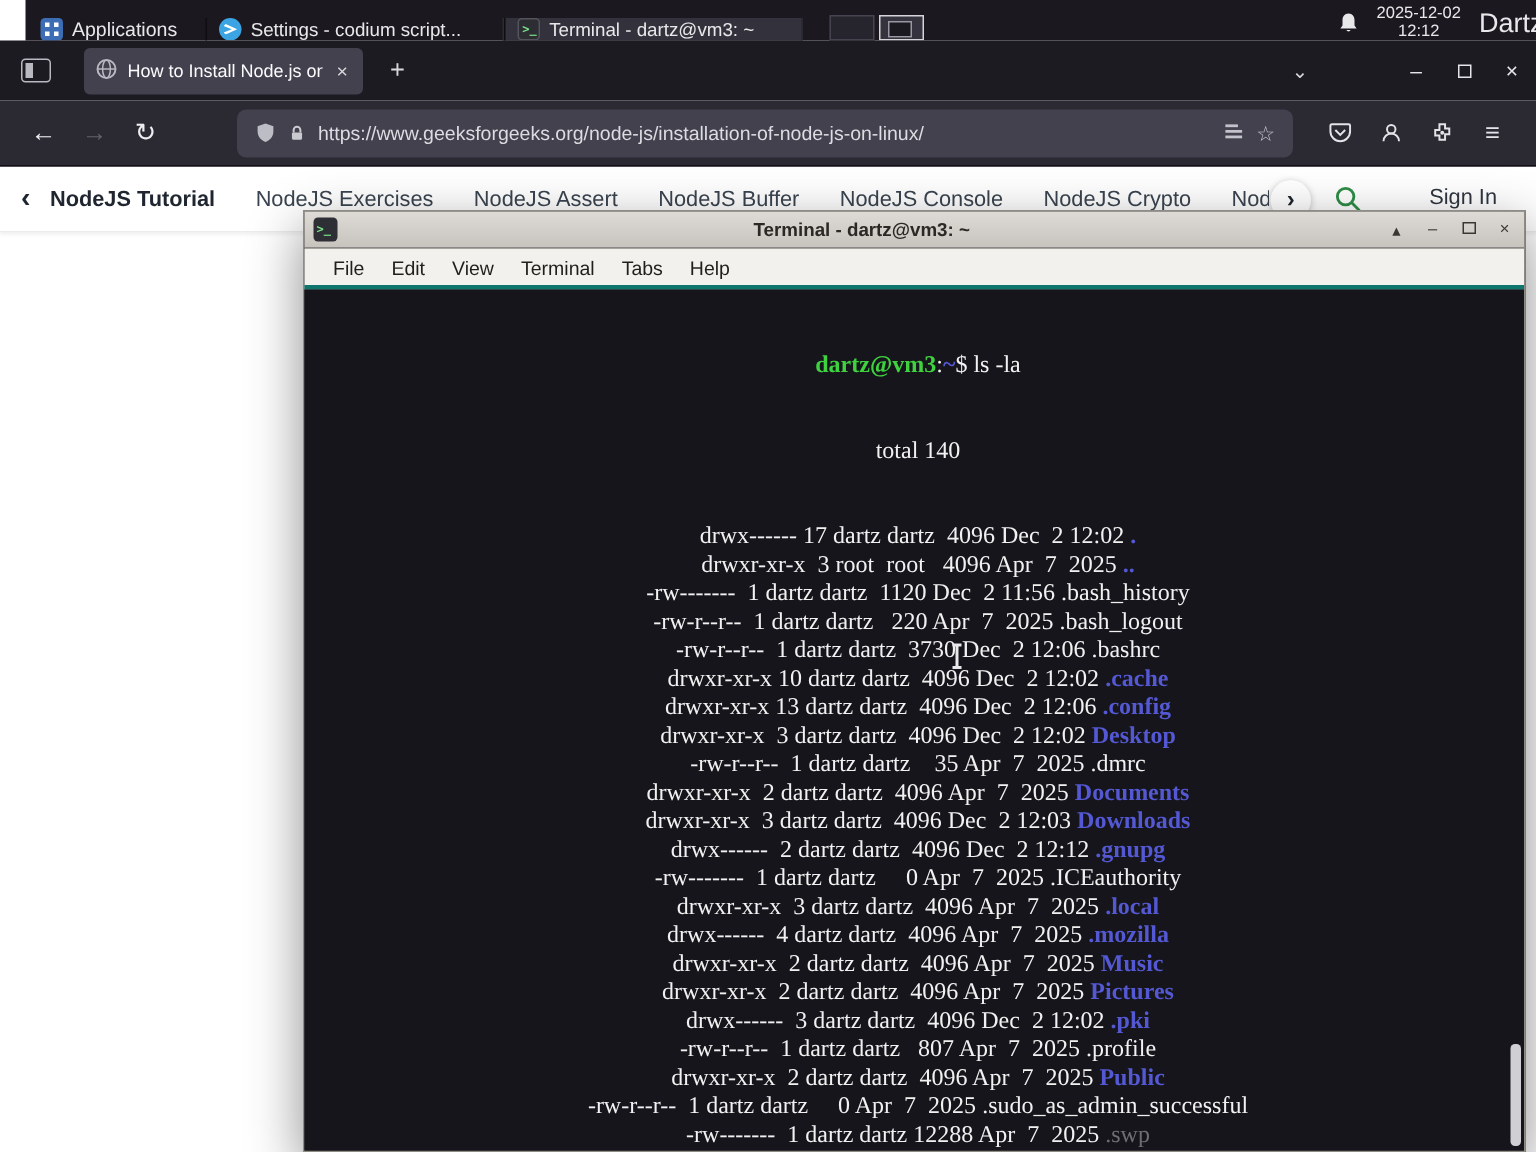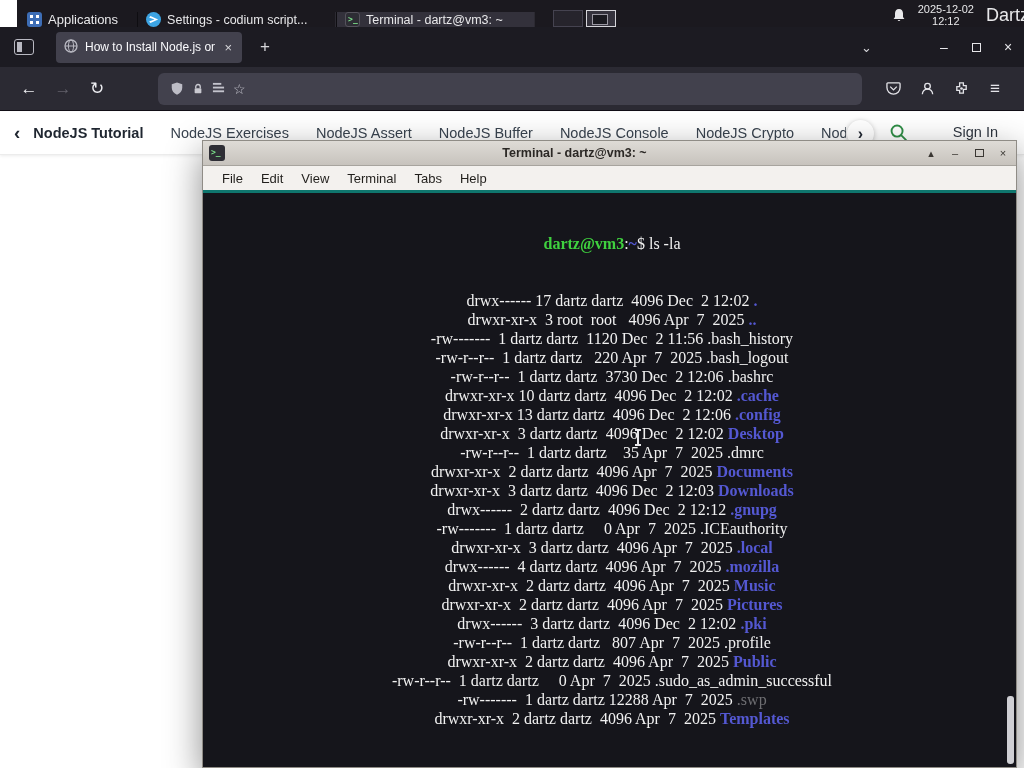--- a/index.html
+++ b/index.html
@@ -190,20 +190,21 @@
       <svg width="14" height="15" viewBox="0 0 16 16">
           <path d="M8 1l6 2v4c0 4-2.5 6.4-6 8-3.5-1.6-6-4-6-8V3z" fill="#bdbdc6"></path>
         </svg>
     </span>
     <span class="ubicon">
       <svg width="12" height="14" viewBox="0 0 16 16">
           <path d="M5 7V5a3 3 0 016 0v2" stroke="#c9c9d0" stroke-width="1.8" fill="none"></path>
           <rect x="3.5" y="7" width="9" height="6.5" rx="1" fill="#c9c9d0"></rect>
         </svg>
     </span>
+    <span id="url-text">https://www.geeksforgeeks.org/node-js/installation-of-node-js-on-linux/</span>
     <span class="ubicon">
       <svg width="13" height="13" viewBox="0 0 14 14">
           <rect x="1" y="1" width="9" height="2" fill="#c3c3cc"></rect>
           <rect x="1" y="5" width="12" height="2" fill="#c3c3cc"></rect>
           <rect x="1" y="9" width="12" height="2" fill="#c3c3cc"></rect>
         </svg>
     </span>
     <span class="star">☆</span>
   </div>
   <div class="tool-icons">
@@ -264,20 +265,21 @@
   <div id="term-menubar">
       <span>File</span>
       <span>Edit</span>
       <span>View</span>
       <span>Terminal</span>
       <span>Tabs</span>
       <span>Help</span>
     </div>
   <div id="term-body">
     <div class="tline"><span class="green">dartz@vm3</span><span>:</span><span class="blue">~</span><span>$ </span><span>ls -la</span></div>
+    <div class="tline">total 140</div>
     <div id="term-lines"><div class="tline"><span>drwx------ 17 dartz dartz  4096 Dec  2 12:02 </span><span class="fn-d">.</span></div><div class="tline"><span>drwxr-xr-x  3 root  root   4096 Apr  7  2025 </span><span class="fn-d">..</span></div><div class="tline"><span>-rw-------  1 dartz dartz  1120 Dec  2 11:56 </span><span class="fn-f">.bash_history</span></div><div class="tline"><span>-rw-r--r--  1 dartz dartz   220 Apr  7  2025 </span><span class="fn-f">.bash_logout</span></div><div class="tline"><span>-rw-r--r--  1 dartz dartz  3730 Dec  2 12:06 </span><span class="fn-f">.bashrc</span></div><div class="tline"><span>drwxr-xr-x 10 dartz dartz  4096 Dec  2 12:02 </span><span class="fn-d">.cache</span></div><div class="tline"><span>drwxr-xr-x 13 dartz dartz  4096 Dec  2 12:06 </span><span class="fn-d">.config</span></div><div class="tline"><span>drwxr-xr-x  3 dartz dartz  4096 Dec  2 12:02 </span><span class="fn-d">Desktop</span></div><div class="tline"><span>-rw-r--r--  1 dartz dartz    35 Apr  7  2025 </span><span class="fn-f">.dmrc</span></div><div class="tline"><span>drwxr-xr-x  2 dartz dartz  4096 Apr  7  2025 </span><span class="fn-d">Documents</span></div><div class="tline"><span>drwxr-xr-x  3 dartz dartz  4096 Dec  2 12:03 </span><span class="fn-d">Downloads</span></div><div class="tline"><span>drwx------  2 dartz dartz  4096 Dec  2 12:12 </span><span class="fn-d">.gnupg</span></div><div class="tline"><span>-rw-------  1 dartz dartz     0 Apr  7  2025 </span><span class="fn-f">.ICEauthority</span></div><div class="tline"><span>drwxr-xr-x  3 dartz dartz  4096 Apr  7  2025 </span><span class="fn-d">.local</span></div><div class="tline"><span>drwx------  4 dartz dartz  4096 Apr  7  2025 </span><span class="fn-d">.mozilla</span></div><div class="tline"><span>drwxr-xr-x  2 dartz dartz  4096 Apr  7  2025 </span><span class="fn-d">Music</span></div><div class="tline"><span>drwxr-xr-x  2 dartz dartz  4096 Apr  7  2025 </span><span class="fn-d">Pictures</span></div><div class="tline"><span>drwx------  3 dartz dartz  4096 Dec  2 12:02 </span><span class="fn-d">.pki</span></div><div class="tline"><span>-rw-r--r--  1 dartz dartz   807 Apr  7  2025 </span><span class="fn-f">.profile</span></div><div class="tline"><span>drwxr-xr-x  2 dartz dartz  4096 Apr  7  2025 </span><span class="fn-d">Public</span></div><div class="tline"><span>-rw-r--r--  1 dartz dartz     0 Apr  7  2025 </span><span class="fn-f">.sudo_as_admin_successful</span></div><div class="tline"><span>-rw-------  1 dartz dartz 12288 Apr  7  2025 </span><span class="fn-x">.swp</span></div><div class="tline"><span>drwxr-xr-x  2 dartz dartz  4096 Apr  7  2025 </span><span class="fn-d">Templates</span></div></div>
     <div class="term-scroll">
       <div class="term-thumb"></div>
     </div>
   </div>
 </div>
 
 <div class="ibeam"></div>
 
 </body></html>

